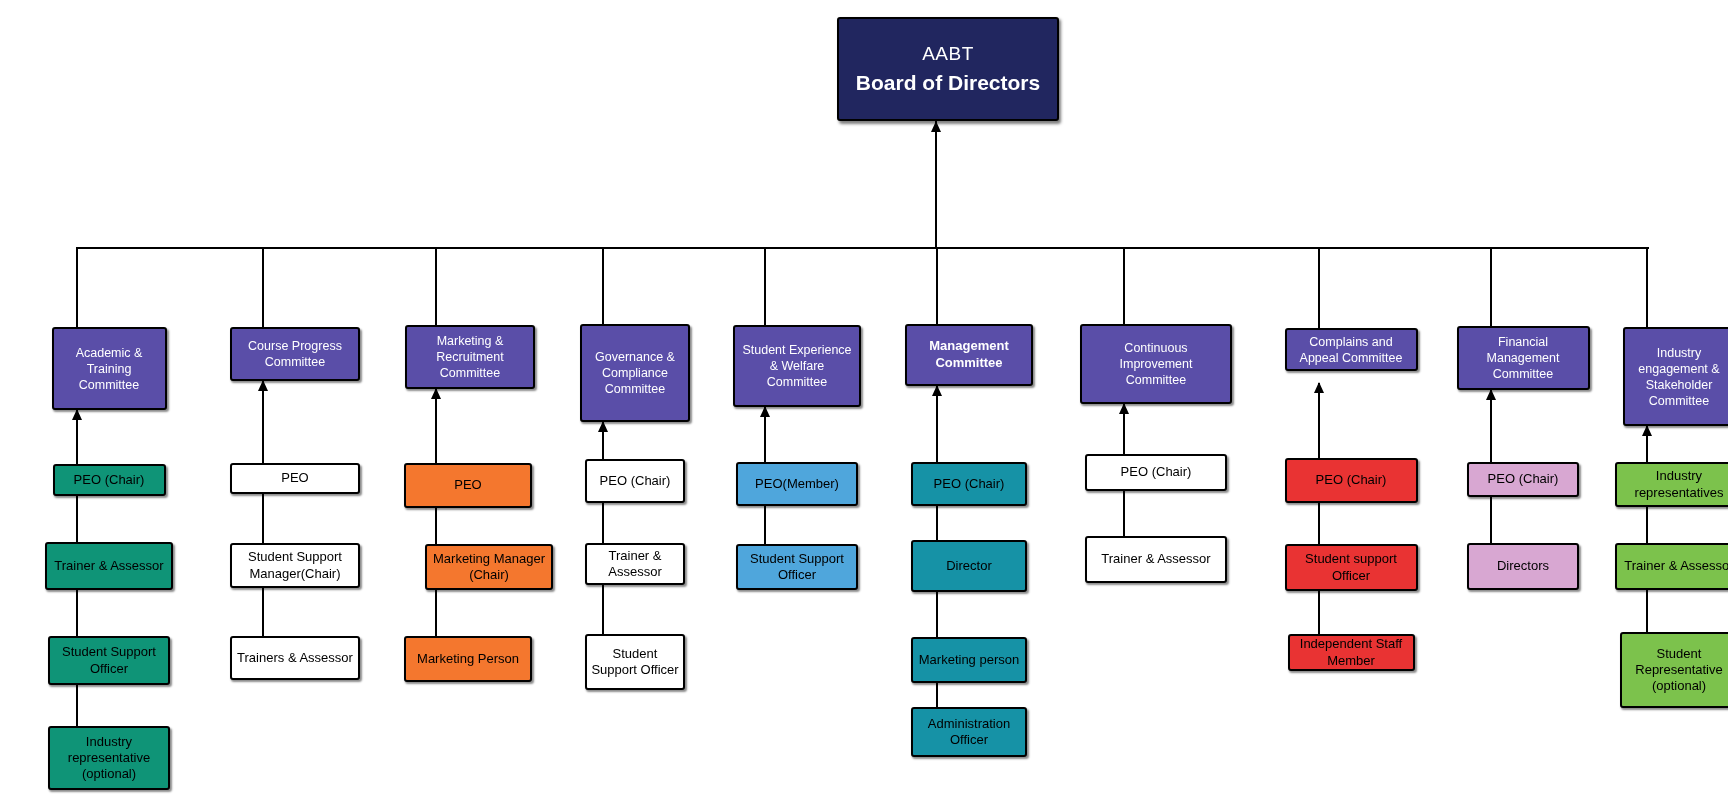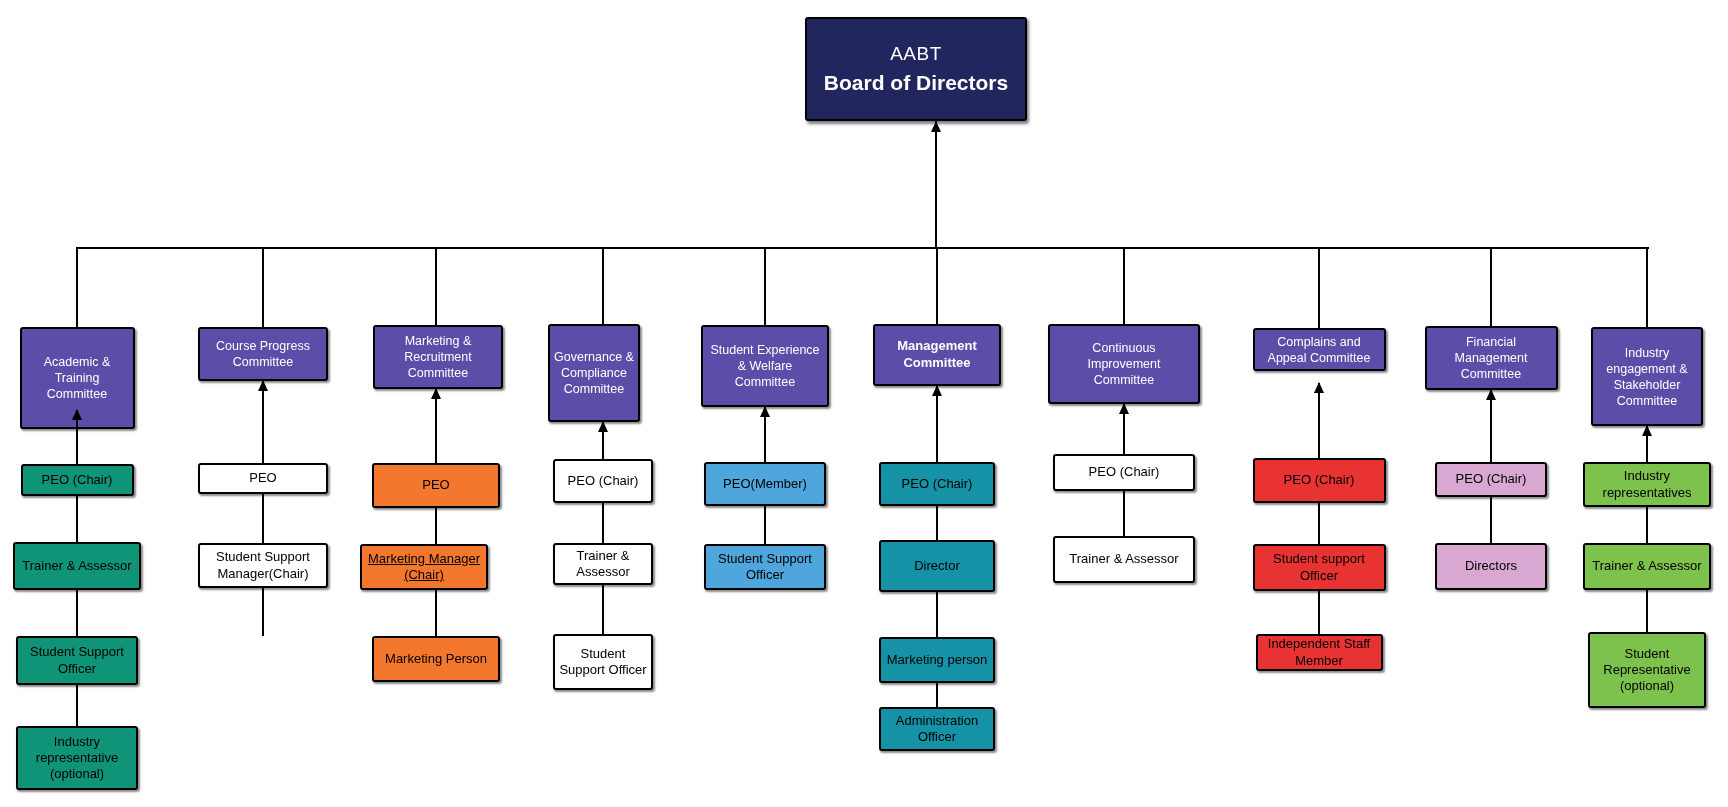--- a/index.html
+++ b/index.html
@@ -15,20 +15,21 @@
     position:absolute;
     display:flex;
     align-items:center;
     justify-content:center;
     text-align:center;
     white-space:pre-line;
     border:2px solid #000;
     border-radius:3px;
     box-sizing:border-box;
     box-shadow:1.5px 2px 2px rgba(0,0,0,0.45);
+    margin-left:32px;
   }
   .committee{ color:#fff; font-size:12.5px; line-height:1.28; }
   .committee.bold{ font-weight:700; font-size:13px; }
   .member{ color:#000; font-size:13px; line-height:1.25; }
   .vline{ position:absolute; width:2px; background:#000; }
   .hline{ position:absolute; height:2px; background:#000; }
   .arrow-up{
     position:absolute; width:0; height:0;
     border-left:5.5px solid transparent;
     border-right:5.5px solid transparent;
@@ -52,21 +53,21 @@
 
 <div id="stage">
   <div class="box board">
     <div class="t1">AABT</div>
     <div class="t2">Board of Directors</div>
   </div>
 <div class="hline" style="left: 77px; top: 247px; width: 1572px; background: rgb(0, 0, 0);"></div>
     <div class="vline" style="left: 935px; top: 121px; height: 126px; background: rgb(0, 0, 0);"></div>
     <div class="arrow-up" style="left: 930.5px; top: 121px;"></div>
     <div class="vline" style="left: 76px; top: 247px; height: 80px; background: rgb(0, 0, 0);"></div>
-    <div class="box committee" style="left: 19.5px; top: 327px; width: 115px; height: 102px; background: rgb(90, 78, 168);"><div>Academic &amp;
+    <div class="box committee" style="left: 19.5px; top: 327px; width: 115px; height: 83px; background: rgb(90, 78, 168);"><div>Academic &amp;
 Training
 Committee</div></div>
     <div class="vline" style="left: 76px; top: 410px; height: 54px; background: rgb(0, 0, 0);"></div>
     <div class="arrow-up" style="left: 71.5px; top: 409px;"></div>
     <div class="box member" style="left: 20.5px; top: 464px; width: 113px; height: 32px; background: rgb(15, 148, 119);"><div>PEO (Chair)</div></div>
     <div class="vline" style="left: 76px; top: 496px; height: 46px; background: rgb(0, 0, 0);"></div>
     <div class="box member" style="left: 13px; top: 542px; width: 128px; height: 48px; background: rgb(15, 148, 119);"><div>Trainer &amp; Assessor</div></div>
     <div class="vline" style="left: 76px; top: 590px; height: 46px; background: rgb(0, 0, 0);"></div>
     <div class="box member" style="left: 16px; top: 636px; width: 122px; height: 49px; background: rgb(15, 148, 119);"><div>Student Support
 Officer</div></div>
@@ -77,34 +78,35 @@
     <div class="vline" style="left: 262px; top: 247px; height: 80px; background: rgb(0, 0, 0);"></div>
     <div class="box committee" style="left: 198px; top: 327px; width: 130px; height: 54px; background: rgb(90, 78, 168);"><div>Course Progress
 Committee</div></div>
     <div class="vline" style="left: 262px; top: 381px; height: 82px; background: rgb(0, 0, 0);"></div>
     <div class="arrow-up" style="left: 257.5px; top: 380px;"></div>
     <div class="box member" style="left: 198px; top: 463px; width: 130px; height: 31px; background: rgb(255, 255, 255);"><div>PEO</div></div>
     <div class="vline" style="left: 262px; top: 494px; height: 49px; background: rgb(0, 0, 0);"></div>
     <div class="box member" style="left: 198px; top: 543px; width: 130px; height: 45px; background: rgb(255, 255, 255);"><div>Student Support
 Manager(Chair)</div></div>
     <div class="vline" style="left: 262px; top: 588px; height: 48px; background: rgb(0, 0, 0);"></div>
+    <div class="box member" style="left: 198px; top: 636px; width: 130px; height: 44px; background: rgb(255, 255, 255);"><div>Trainers &amp; Assessor</div></div>
     <div class="vline" style="left: 435px; top: 247px; height: 78px; background: rgb(0, 0, 0);"></div>
     <div class="box committee" style="left: 373px; top: 325px; width: 130px; height: 64px; background: rgb(90, 78, 168);"><div>Marketing &amp;
 Recruitment
 Committee</div></div>
     <div class="vline" style="left: 435px; top: 389px; height: 74px; background: rgb(0, 0, 0);"></div>
     <div class="arrow-up" style="left: 430.5px; top: 388px;"></div>
     <div class="box member" style="left: 372px; top: 463px; width: 128px; height: 45px; background: rgb(244, 119, 46);"><div>PEO</div></div>
     <div class="vline" style="left: 435px; top: 508px; height: 36px; background: rgb(0, 0, 0);"></div>
-    <div class="box member" style="left: 360px; top: 544px; width: 128px; height: 46px; background: rgb(244, 119, 46); text-decoration: underline;"><div>Marketing Manager
+    <div class="box member" style="left: 393px; top: 544px; width: 128px; height: 46px; background: rgb(244, 119, 46);"><div>Marketing Manager
 (Chair)</div></div>
     <div class="vline" style="left: 435px; top: 590px; height: 46px; background: rgb(0, 0, 0);"></div>
     <div class="box member" style="left: 372px; top: 636px; width: 128px; height: 46px; background: rgb(244, 119, 46);"><div>Marketing Person</div></div>
     <div class="vline" style="left: 602px; top: 247px; height: 77px; background: rgb(0, 0, 0);"></div>
-    <div class="box committee" style="left: 548px; top: 324px; width: 92px; height: 98px; background: rgb(90, 78, 168);"><div>Governance &amp;
+    <div class="box committee" style="left: 548px; top: 324px; width: 110px; height: 98px; background: rgb(90, 78, 168);"><div>Governance &amp;
 Compliance
 Committee</div></div>
     <div class="vline" style="left: 602px; top: 422px; height: 37px; background: rgb(0, 0, 0);"></div>
     <div class="arrow-up" style="left: 597.5px; top: 421px;"></div>
     <div class="box member" style="left: 553px; top: 459px; width: 100px; height: 44px; background: rgb(255, 255, 255);"><div>PEO (Chair)</div></div>
     <div class="vline" style="left: 602px; top: 503px; height: 40px; background: rgb(0, 0, 0);"></div>
     <div class="box member" style="left: 553px; top: 543px; width: 100px; height: 42px; background: rgb(255, 255, 255);"><div>Trainer &amp;
 Assessor</div></div>
     <div class="vline" style="left: 602px; top: 585px; height: 49px; background: rgb(0, 0, 0);"></div>
     <div class="box member" style="left: 553px; top: 634px; width: 100px; height: 56px; background: rgb(255, 255, 255);"><div>Student
@@ -123,21 +125,21 @@
     <div class="box committee bold" style="left: 873px; top: 324px; width: 128px; height: 62px; background: rgb(90, 78, 168);"><div>Management
 Committee</div></div>
     <div class="vline" style="left: 936px; top: 386px; height: 76px; background: rgb(0, 0, 0);"></div>
     <div class="arrow-up" style="left: 931.5px; top: 385px;"></div>
     <div class="box member" style="left: 879px; top: 462px; width: 116px; height: 44px; background: rgb(22, 146, 166);"><div>PEO (Chair)</div></div>
     <div class="vline" style="left: 936px; top: 506px; height: 34px; background: rgb(0, 0, 0);"></div>
     <div class="box member" style="left: 879px; top: 540px; width: 116px; height: 52px; background: rgb(22, 146, 166);"><div>Director</div></div>
     <div class="vline" style="left: 936px; top: 592px; height: 45px; background: rgb(0, 0, 0);"></div>
     <div class="box member" style="left: 879px; top: 637px; width: 116px; height: 46px; background: rgb(22, 146, 166);"><div>Marketing person</div></div>
     <div class="vline" style="left: 936px; top: 683px; height: 24px; background: rgb(0, 0, 0);"></div>
-    <div class="box member" style="left: 879px; top: 707px; width: 116px; height: 44px; background: rgb(22, 146, 166);"><div>Administration
+    <div class="box member" style="left: 879px; top: 707px; width: 116px; height: 50px; background: rgb(22, 146, 166);"><div>Administration
 Officer</div></div>
     <div class="vline" style="left: 1123px; top: 247px; height: 77px; background: rgb(0, 0, 0);"></div>
     <div class="box committee" style="left: 1048px; top: 324px; width: 152px; height: 80px; background: rgb(90, 78, 168);"><div>Continuous
 Improvement
 Committee</div></div>
     <div class="vline" style="left: 1123px; top: 404px; height: 50px; background: rgb(0, 0, 0);"></div>
     <div class="arrow-up" style="left: 1118.5px; top: 403px;"></div>
     <div class="box member" style="left: 1053px; top: 454px; width: 142px; height: 37px; background: rgb(255, 255, 255);"><div>PEO (Chair)</div></div>
     <div class="vline" style="left: 1123px; top: 491px; height: 45px; background: rgb(0, 0, 0);"></div>
     <div class="box member" style="left: 1053px; top: 536px; width: 142px; height: 47px; background: rgb(255, 255, 255);"><div>Trainer &amp; Assessor</div></div>

